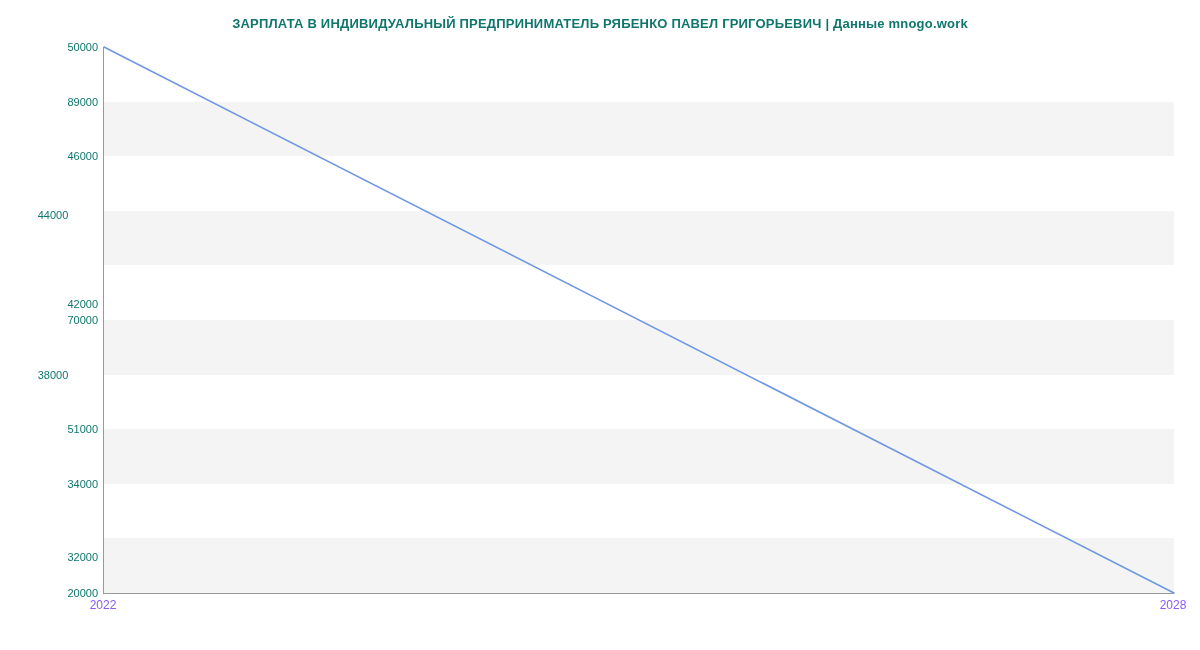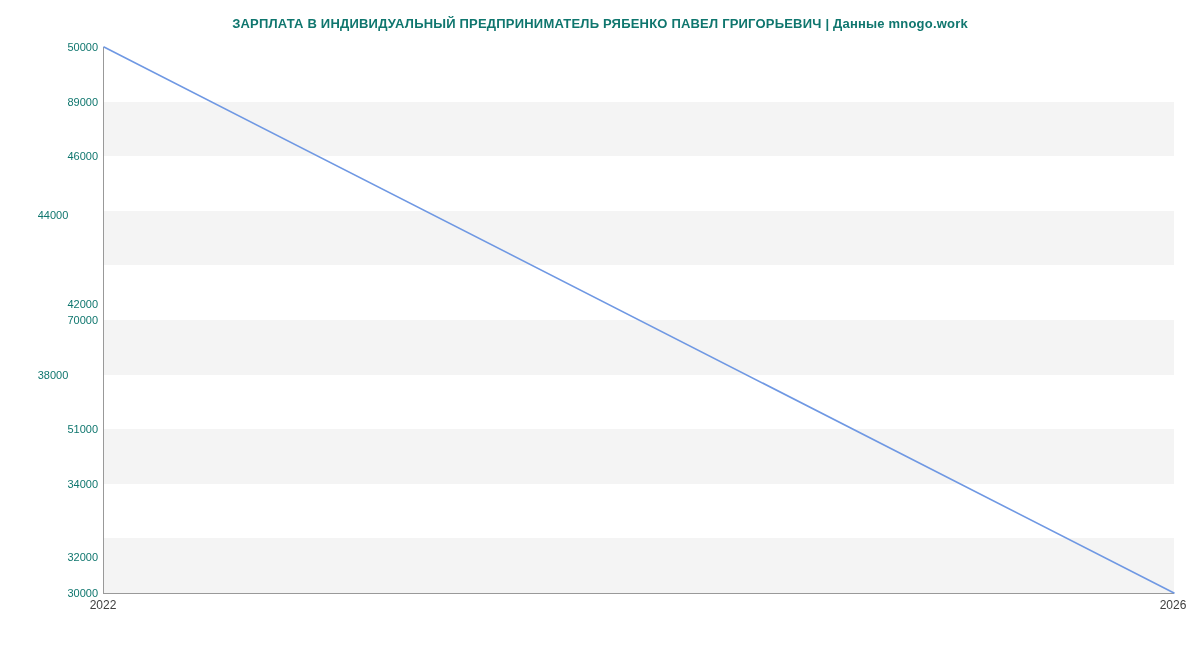--- a/index.html
+++ b/index.html
@@ -50,21 +50,21 @@
     width: 90px;
     text-align: right;
     font-size: 11px;
     color: #0f766e;
     transform: translateY(-50%);
   }
   .xt {
     position: absolute;
     top: 598px;
     font-size: 12px;
-    color: #404040;
+    color: #8b5cf6;
     transform: translateX(-50%);
   }
   svg.line {
     position: absolute;
     left: 0;
     top: 0;
     width: 1070px;
     height: 546px;
     overflow: visible;
   }
@@ -77,26 +77,26 @@
   <div class="plot" id="plot">
     <div class="band" style="top: 491.4px; height: 54.6px;"></div>
       <div class="band" style="top: 382.2px; height: 54.6px;"></div>
       <div class="band" style="top: 273px; height: 54.6px;"></div>
       <div class="band" style="top: 163.8px; height: 54.6px;"></div>
       <div class="band" style="top: 54.6px; height: 54.6px;"></div>
       <svg class="line" id="svgline">
         <path d="M0 0 L1070 546" fill="none" stroke="#6f98e3" stroke-width="1.6" stroke-linecap="round"></path>
       </svg>
   </div>
-<div class="yt" style="top: 593px;">30000</div>
+<div class="yt" style="top: 593px;">20000</div>
     <div class="yt" style="top: 538.4px; margin-top: 19px;">32000</div>
     <div class="yt" style="top: 483.8px;">34000</div>
     <div class="yt" style="top: 429.2px;">51000</div>
     <div class="yt" style="top: 374.6px; text-align: center;">38000</div>
     <div class="yt" style="top: 320px;">70000</div>
     <div class="yt" style="top: 265.4px; margin-top: 39px;">42000</div>
     <div class="yt" style="top: 215px; text-align: center;">44000</div>
     <div class="yt" style="top: 156.2px;">46000</div>
     <div class="yt" style="top: 101.6px;">89000</div>
     <div class="yt" style="top: 47px;">50000</div>
     <div class="xt" style="left: 103px;">2022</div>
-    <div class="xt" style="left: 1173px;">2026</div>
+    <div class="xt" style="left: 1173px;">2028</div>
   </div>
 
 </body></html>

